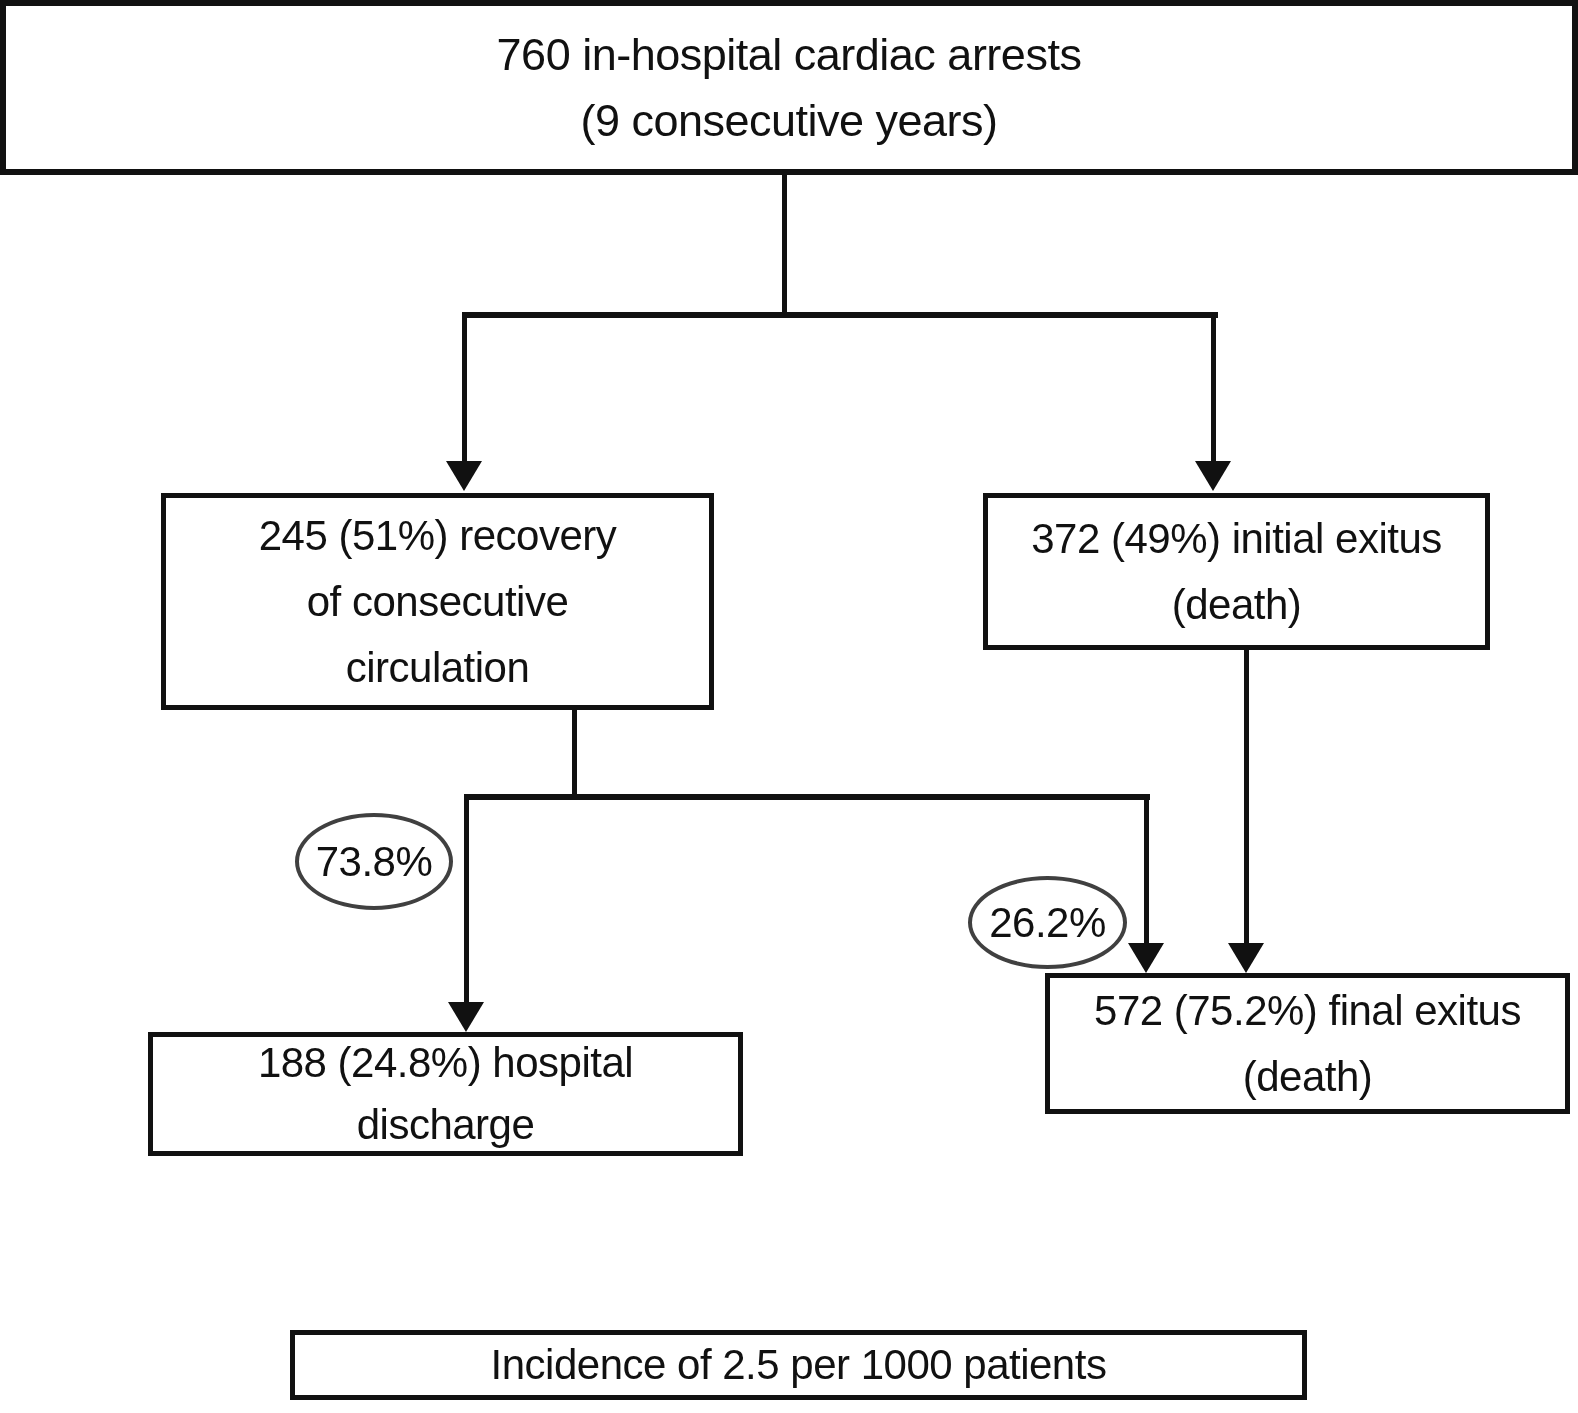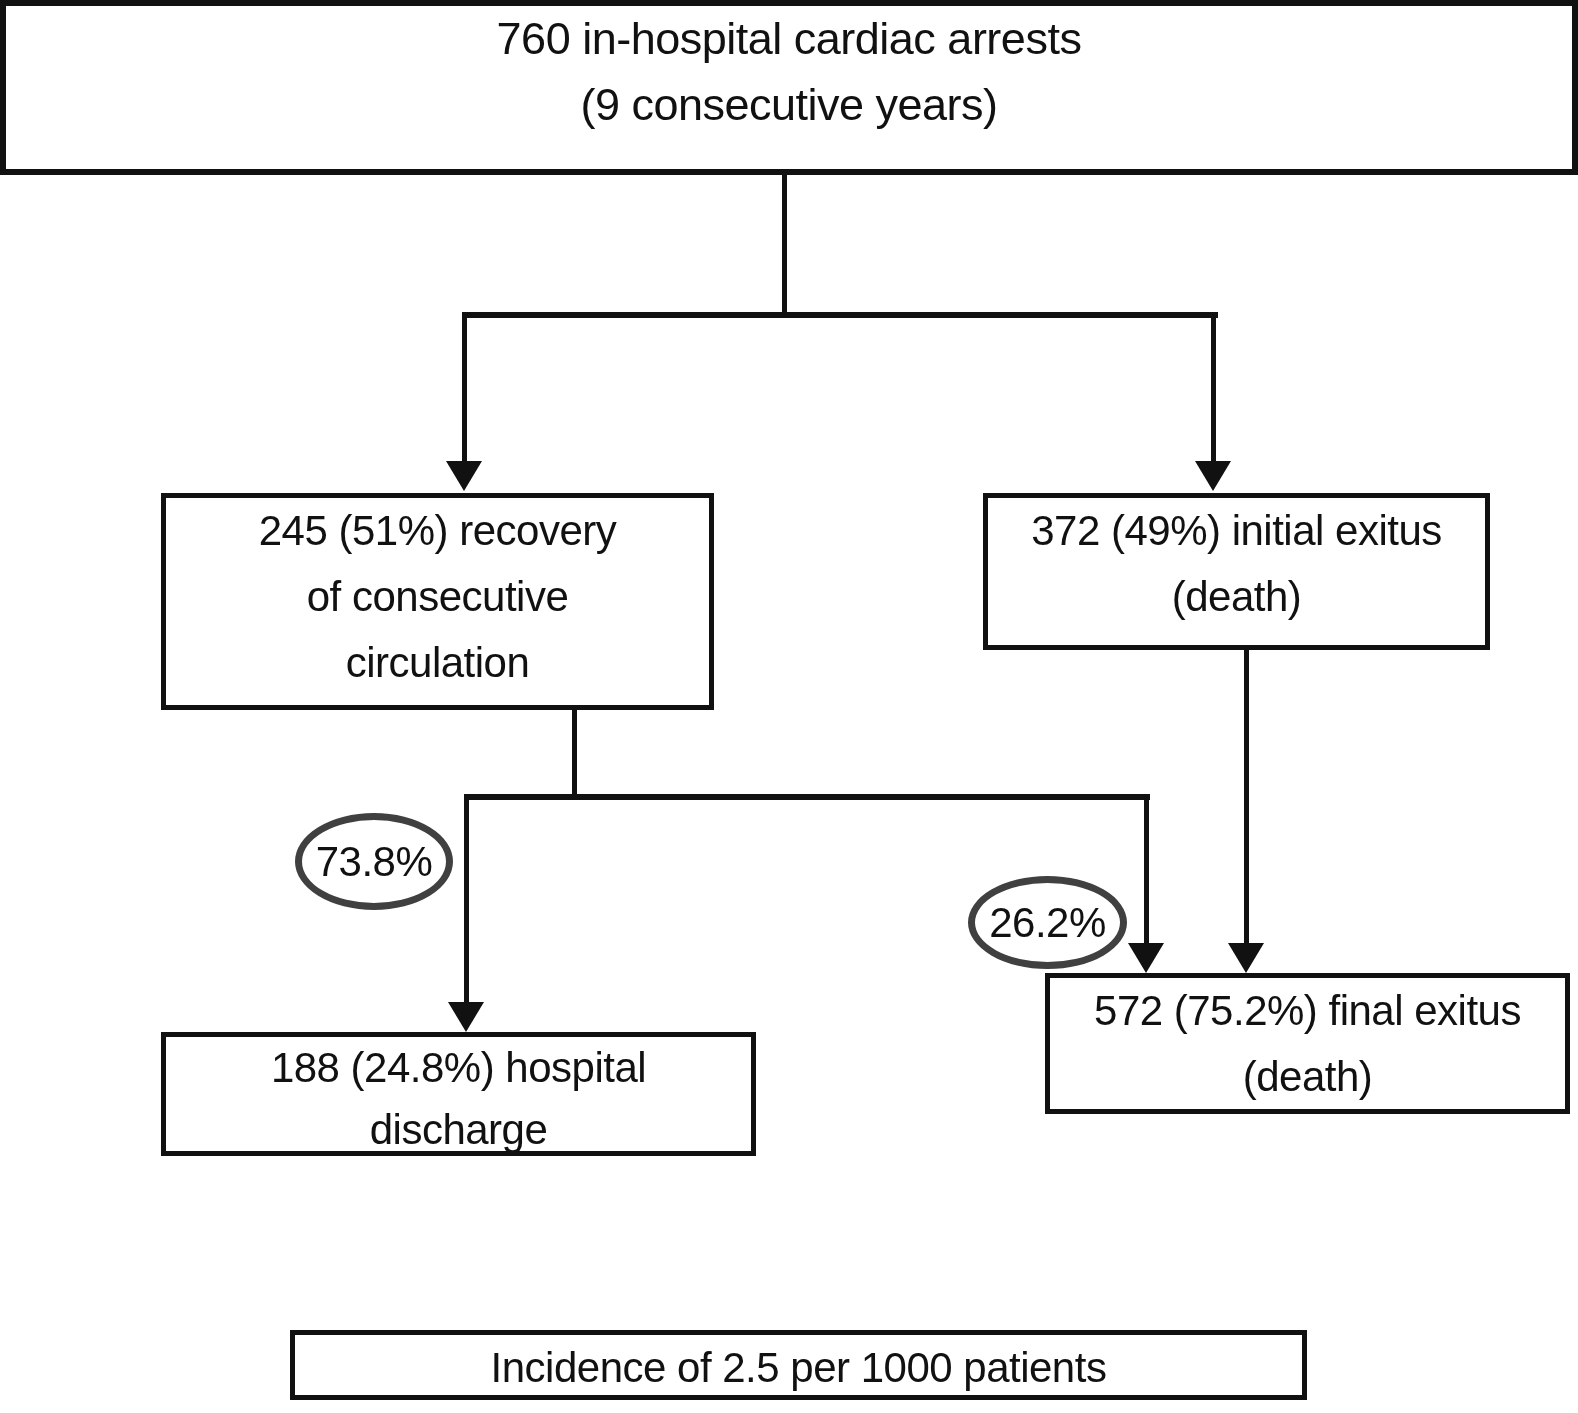--- a/index.html
+++ b/index.html
@@ -16,44 +16,45 @@
     color:#111111;
     overflow:hidden;
   }
   .box{
     position:absolute;
     box-sizing:border-box;
     border:5px solid #111111;
     background:#ffffff;
     display:flex;
     flex-direction:column;
+    justify-content:center;
     align-items:center;
     text-align:center;
     font-size:42px;
     line-height:66px;
     letter-spacing:-0.5px;
   }
   .box .line{ display:block; }
   #root-box{
     left:0; top:0; width:1578px; height:175px;
     border-width:6px;
     font-size:45px;
     line-height:66px;
   }
   #roc-box{ left:161px; top:493px; width:553px; height:217px; }
   #initial-exitus-box{ left:975px; top:493px; width:507px; height:157px;margin-left:8px; }
-  #discharge-box{ left:161px; top:1032px; width:595px; height:124px; line-height:62px; }
+  #discharge-box{ left:148px; top:1032px; width:595px; height:124px; line-height:62px; }
   #final-exitus-box{ left:1005px; top:973px; width:525px; height:141px;margin-left:40px; }
   #incidence-box{ left:290px; top:1330px; width:1017px; height:70px; }
 
   .vline,.hline{ position:absolute; background:#111111; }
   .ellipse{
     position:absolute;
     box-sizing:border-box;
-    border:7px solid #404040;
+    border:4px solid #404040;
     border-radius:50%;
     background:#ffffff;
     display:flex;
     justify-content:center;
     align-items:center;
     font-size:42px;
     letter-spacing:-0.5px;
   }
   #pct-discharge-ellipse{ left:295px; top:813px; width:158px; height:97px; }
   #pct-final-ellipse{ left:968px; top:876px; width:159px; height:93px; }

